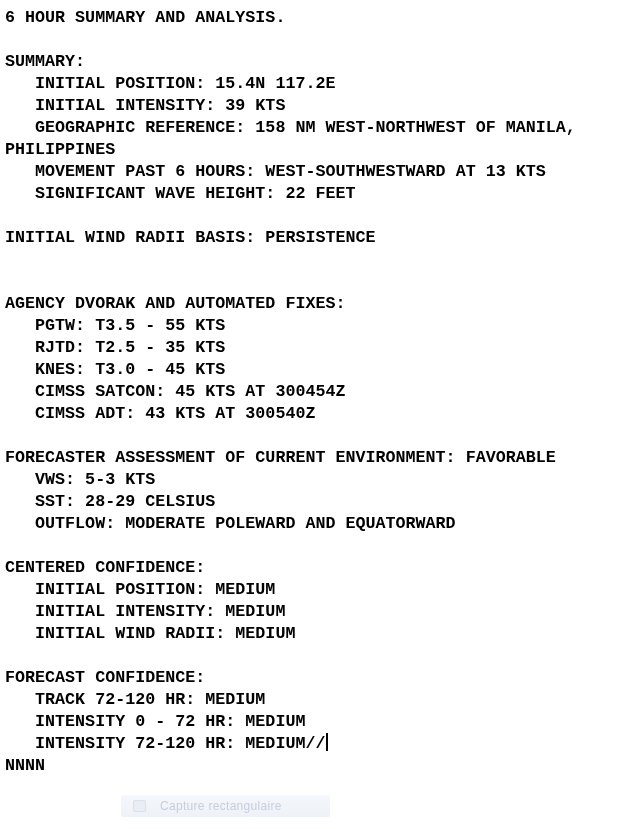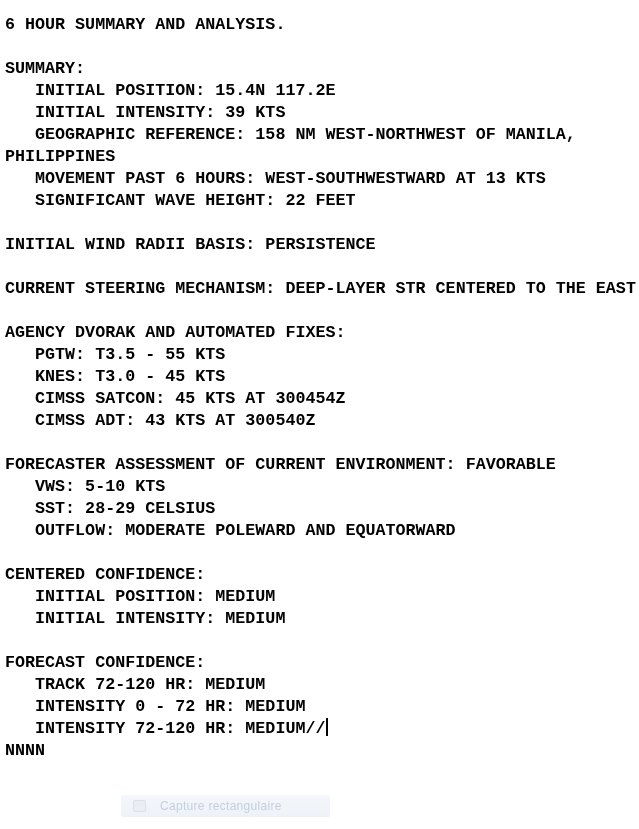--- a/index.html
+++ b/index.html
@@ -15,21 +15,21 @@
   }
   main.doc {
     position: absolute;
     left: 0;
     top: 0;
     width: 639px;
     height: 829px;
     cursor: text;
   }
   #lines {
-    padding: 14px 0 0 5px;
+    padding: 7px 0 0 5px;
   }
   .line {
     font-family: "Liberation Mono", "DejaVu Sans Mono", monospace;
     font-weight: bold;
     font-size: 16.7px;
     line-height: 22px;
     height: 22px;
     color: #000000;
     white-space: pre;
     letter-spacing: 0;
@@ -82,36 +82,37 @@
       <div class="line">SUMMARY:</div>
       <div class="line">   INITIAL POSITION: 15.4N 117.2E</div>
       <div class="line">   INITIAL INTENSITY: 39 KTS</div>
       <div class="line">   GEOGRAPHIC REFERENCE: 158 NM WEST-NORTHWEST OF MANILA,</div>
       <div class="line">PHILIPPINES</div>
       <div class="line">   MOVEMENT PAST 6 HOURS: WEST-SOUTHWESTWARD AT 13 KTS</div>
       <div class="line">   SIGNIFICANT WAVE HEIGHT: 22 FEET</div>
       <div class="line"></div>
       <div class="line">INITIAL WIND RADII BASIS: PERSISTENCE</div>
       <div class="line"></div>
-      <div class="line">CURRENT STEERING MECHANISM: DEEP-LAYER STR CENTERED TO THE EAST</div>
       <div class="line"></div>
       <div class="line">AGENCY DVORAK AND AUTOMATED FIXES:</div>
       <div class="line">   PGTW: T3.5 - 55 KTS</div>
+      <div class="line">   RJTD: T2.5 - 35 KTS</div>
       <div class="line">   KNES: T3.0 - 45 KTS</div>
       <div class="line">   CIMSS SATCON: 45 KTS AT 300454Z</div>
       <div class="line">   CIMSS ADT: 43 KTS AT 300540Z</div>
       <div class="line"></div>
       <div class="line">FORECASTER ASSESSMENT OF CURRENT ENVIRONMENT: FAVORABLE</div>
-      <div class="line">   VWS: 5-10 KTS</div>
+      <div class="line">   VWS: 5-3 KTS</div>
       <div class="line">   SST: 28-29 CELSIUS</div>
       <div class="line">   OUTFLOW: MODERATE POLEWARD AND EQUATORWARD</div>
       <div class="line"></div>
       <div class="line">CENTERED CONFIDENCE:</div>
       <div class="line">   INITIAL POSITION: MEDIUM</div>
       <div class="line">   INITIAL INTENSITY: MEDIUM</div>
+      <div class="line">   INITIAL WIND RADII: MEDIUM</div>
       <div class="line"></div>
       <div class="line">FORECAST CONFIDENCE:</div>
       <div class="line">   TRACK 72-120 HR: MEDIUM</div>
       <div class="line">   INTENSITY 0 - 72 HR: MEDIUM</div>
       <div class="line">   INTENSITY 72-120 HR: MEDIUM//<span class="caret"></span></div>
       <div class="line">NNNN</div>
     </div>
 </main>
 
 <div class="overlay">

